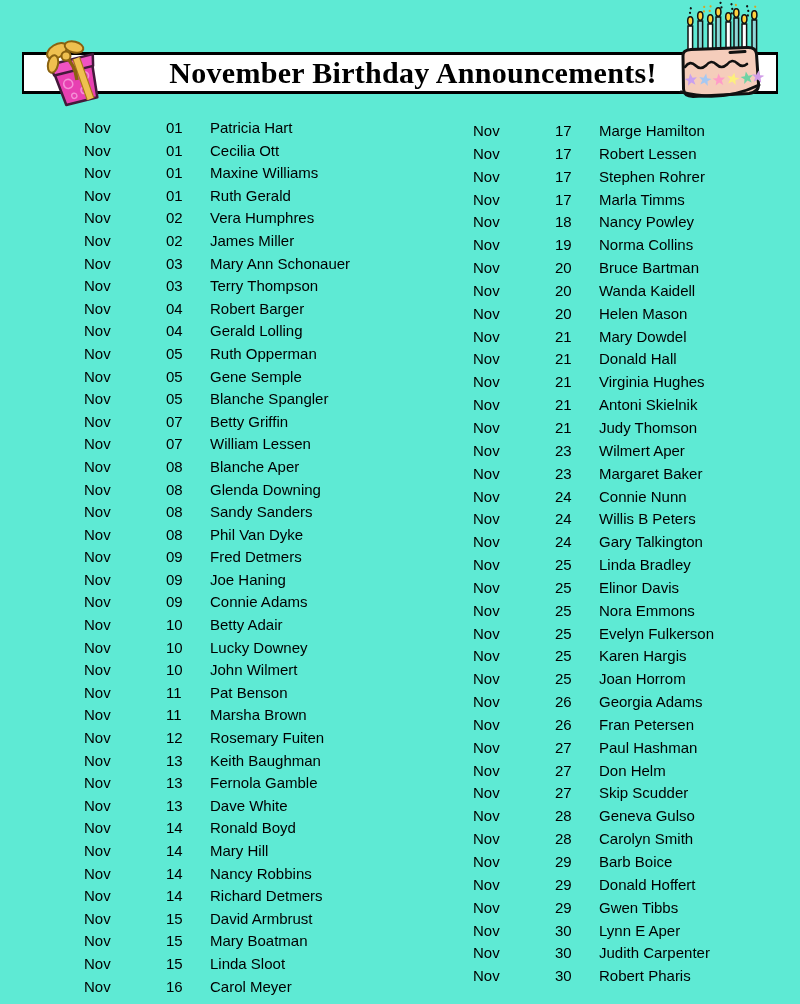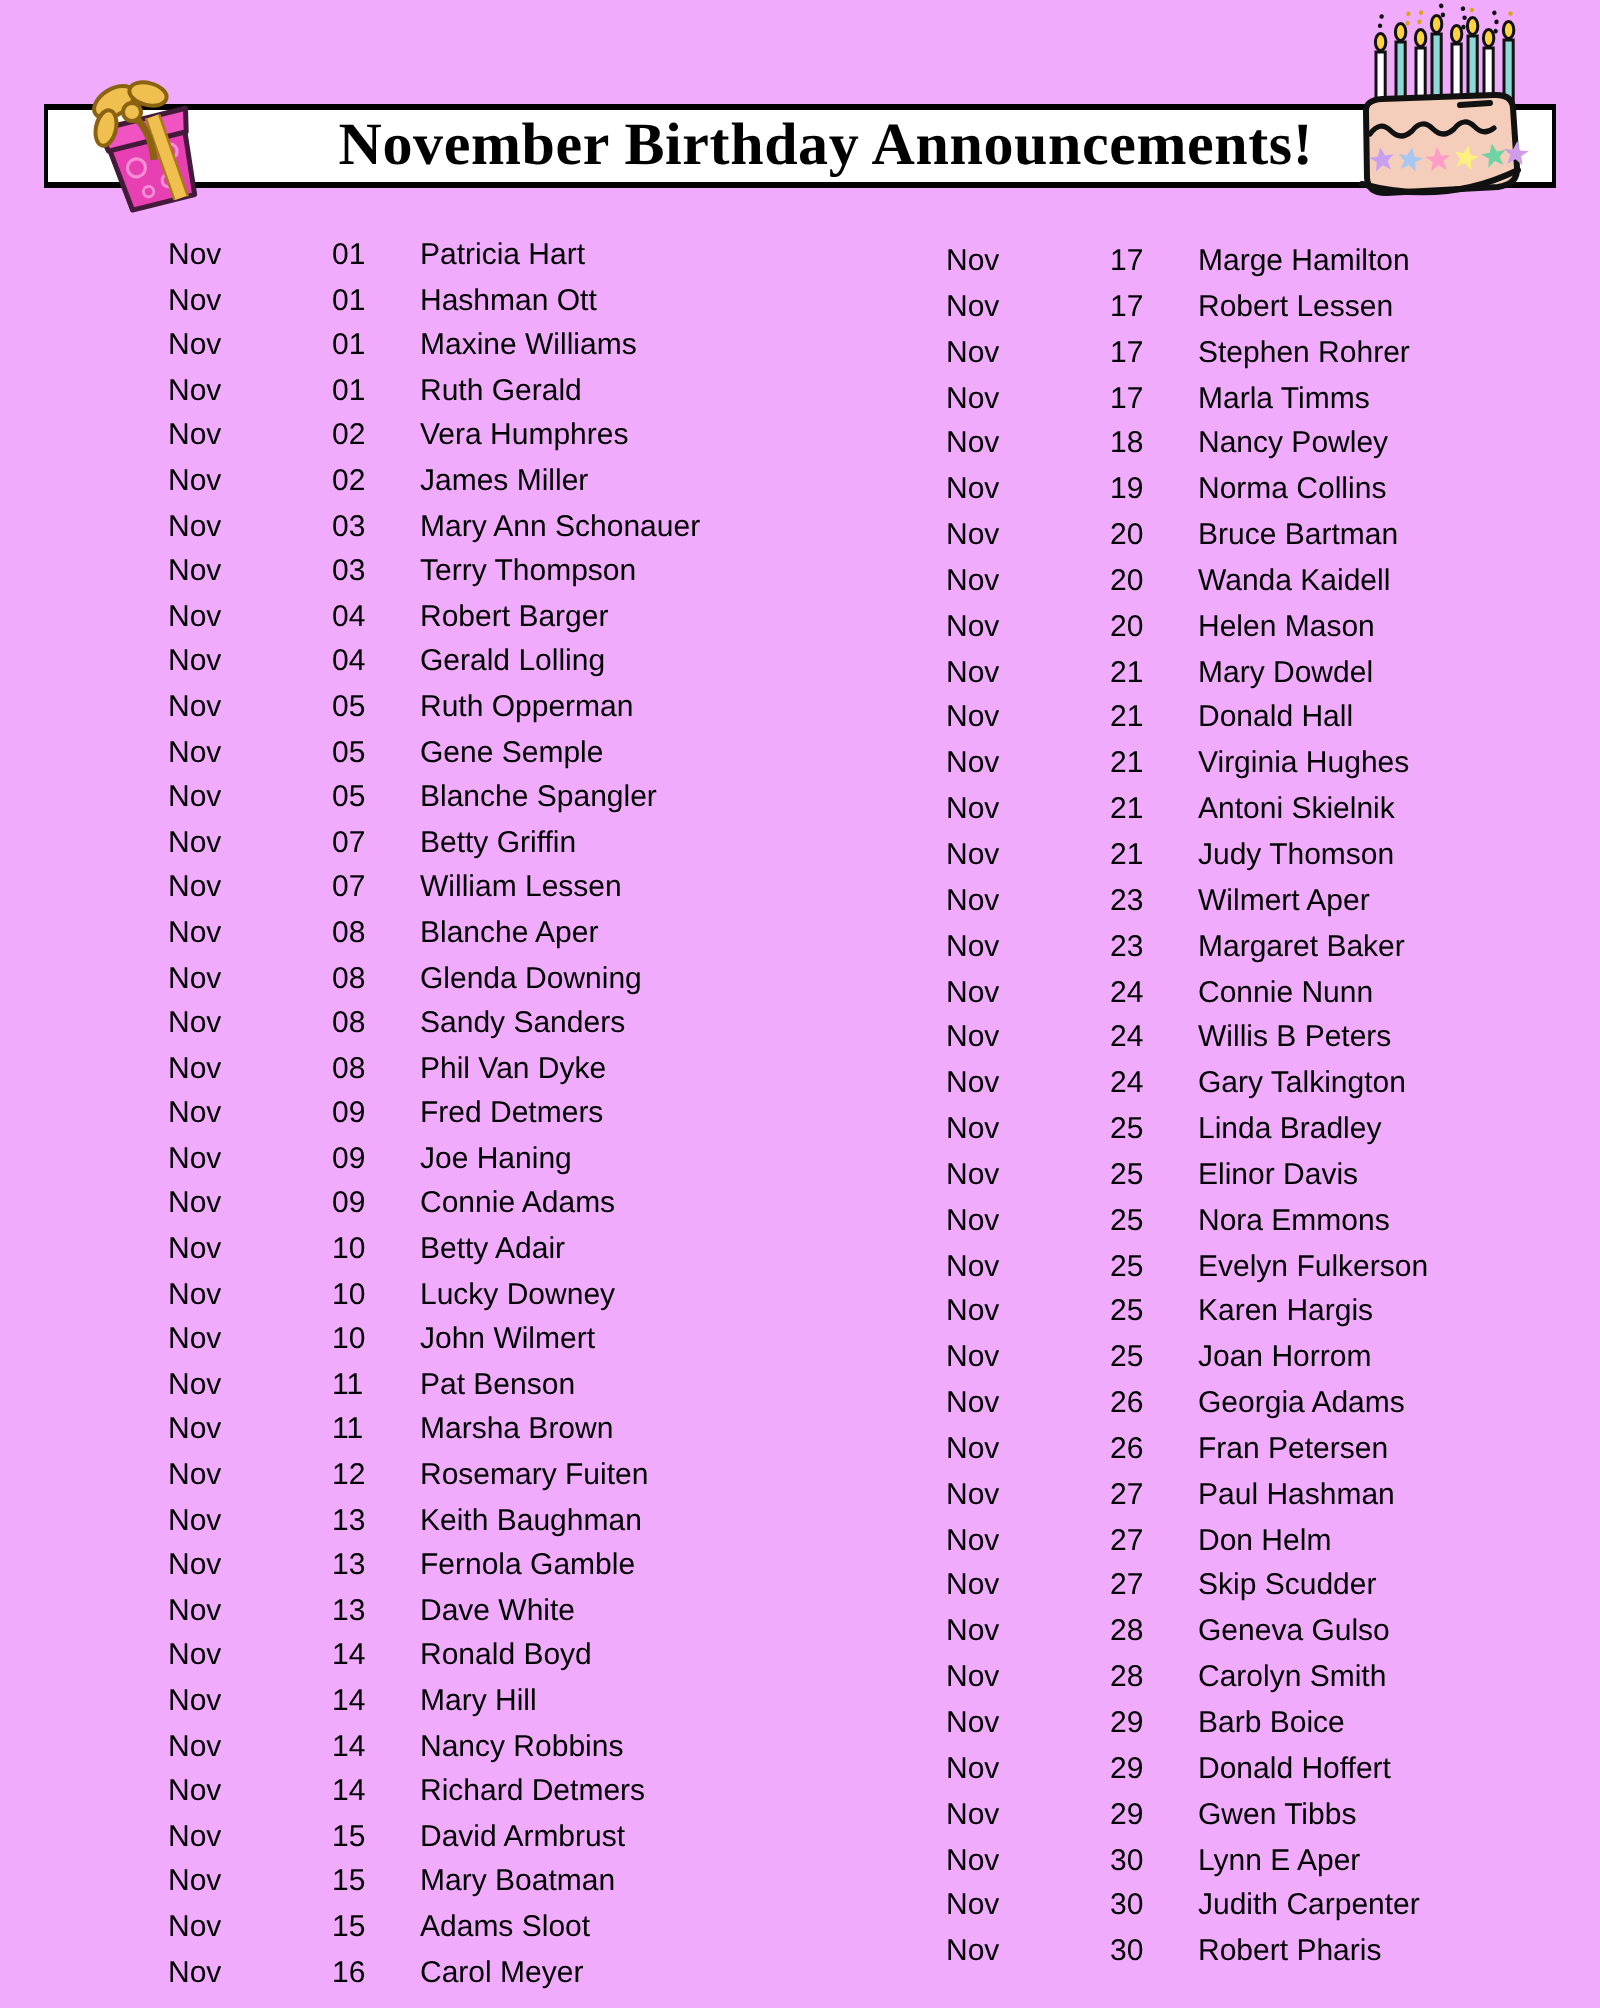--- a/index.html
+++ b/index.html
@@ -4,21 +4,21 @@
 <style>
   * { margin: 0; padding: 0; box-sizing: border-box; }
   html, body { background: #ffffff; }
   body {
     width: 800px; height: 1004px;
     position: relative;
     font-family: "Liberation Sans", sans-serif;
     color: #000;
     overflow: hidden;
   }
-  .page { position: absolute; inset: 0; background: #f0abfc; }
+  .page { position: absolute; inset: 0; background: #5eead4; }
 
   
   .banner {
     position: absolute;
     left: 22px; top: 52px;
     width: 756px; height: 42px;
     background: #fff;
     border: solid #000;
     border-width: 3px 2px;
     display: flex; align-items: center; justify-content: center;
@@ -139,21 +139,21 @@
 
       <div class="row">
         <span class="cell-month">Nov</span>
         <span class="cell-day">01</span>
         <span class="cell-name">Patricia Hart</span>
       </div>
 
       <div class="row">
         <span class="cell-month">Nov</span>
         <span class="cell-day">01</span>
-        <span class="cell-name">Hashman Ott</span>
+        <span class="cell-name">Cecilia Ott</span>
       </div>
 
       <div class="row">
         <span class="cell-month">Nov</span>
         <span class="cell-day">01</span>
         <span class="cell-name">Maxine Williams</span>
       </div>
 
       <div class="row">
         <span class="cell-month">Nov</span>
@@ -355,21 +355,21 @@
 
       <div class="row">
         <span class="cell-month">Nov</span>
         <span class="cell-day">15</span>
         <span class="cell-name">Mary Boatman</span>
       </div>
 
       <div class="row">
         <span class="cell-month">Nov</span>
         <span class="cell-day">15</span>
-        <span class="cell-name">Adams Sloot</span>
+        <span class="cell-name">Linda Sloot</span>
       </div>
 
       <div class="row">
         <span class="cell-month">Nov</span>
         <span class="cell-day">16</span>
         <span class="cell-name">Carol Meyer</span>
       </div>
     </div>
 
   <div class="col col-right">

